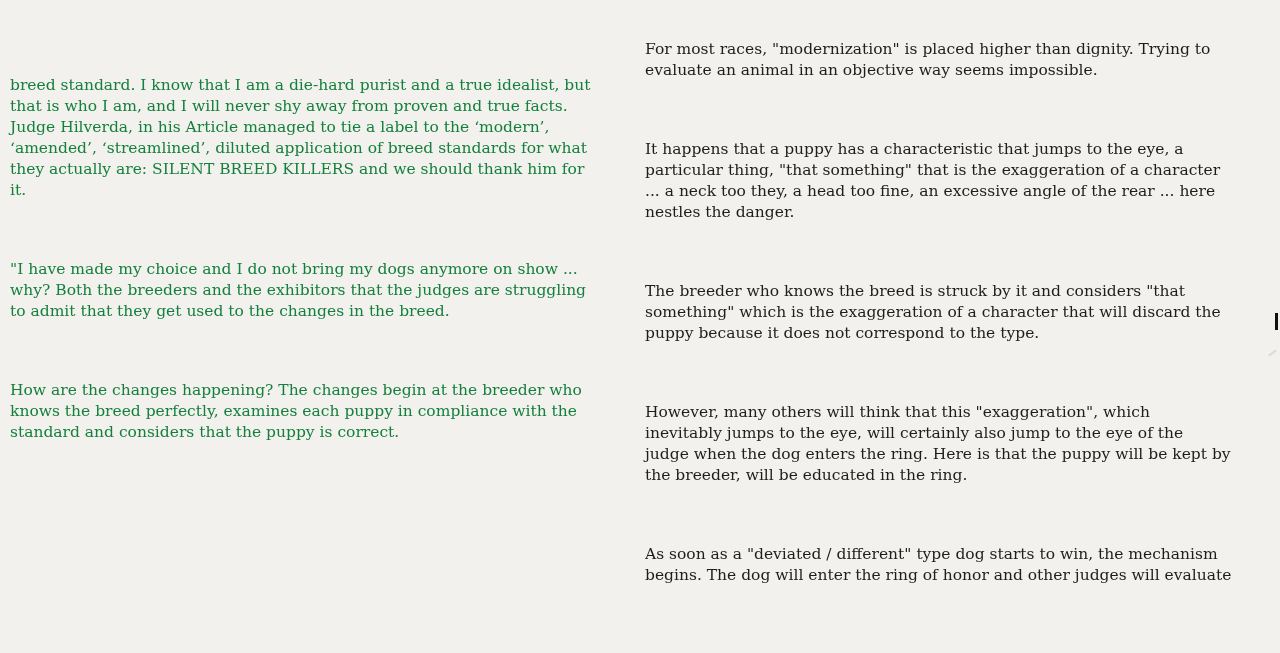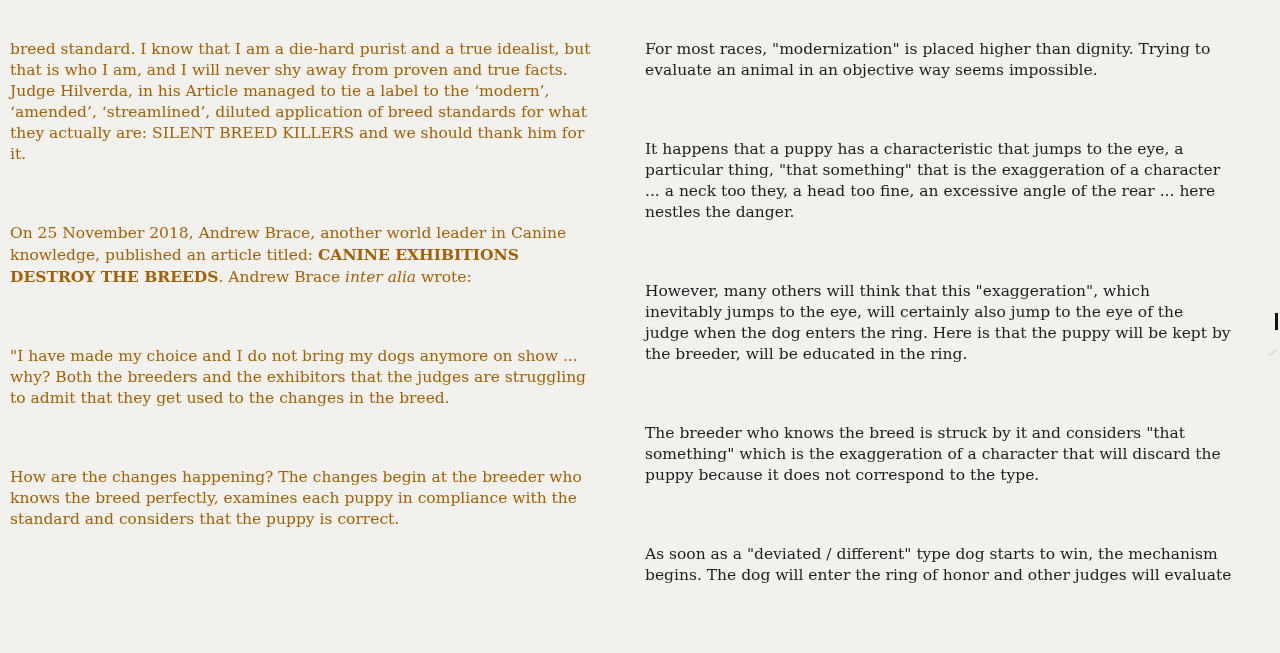--- a/index.html
+++ b/index.html
@@ -42,38 +42,36 @@
     width: 9px;
     height: 2px;
     transform: rotate(-35deg);
     opacity: 0.9;
   }
 </style>
 </head>
 <body style="background: rgb(242, 241, 237);">
 
 <main class="page">
-  <section class="col col-left" style="color: #a16207;"><p class="para"><span>breed standard. I know that I am a die-hard purist and a true idealist, but
+  <section class="col col-left" style="color: #15803d; margin-top: 36px;"><p class="para"><span>breed standard. I know that I am a die-hard purist and a true idealist, but
 that is who I am, and I will never shy away from proven and true facts.
 Judge Hilverda, in his Article managed to tie a label to the ‘modern’,
 ‘amended’, ‘streamlined’, diluted application of breed standards for what
 they actually are: SILENT BREED KILLERS and we should thank him for
-it.</span></p><p class="para"><span>On 25 November 2018, Andrew Brace, another world leader in Canine
-knowledge, published an article titled: </span><span class="seg-b">CANINE EXHIBITIONS
-DESTROY THE BREEDS</span><span>. Andrew Brace </span><span class="seg-i">inter alia</span><span> wrote:</span></p><p class="para"><span>"I have made my choice and I do not bring my dogs anymore on show ...
+it.</span></p><p class="para"><span>"I have made my choice and I do not bring my dogs anymore on show ...
 why? Both the breeders and the exhibitors that the judges are struggling
 to admit that they get used to the changes in the breed.</span></p><p class="para"><span>How are the changes happening? The changes begin at the breeder who
 knows the breed perfectly, examines each puppy in compliance with the
 standard and considers that the puppy is correct.</span></p></section>
   <section class="col col-right" style="color: rgb(30, 30, 30);"><p class="para"><span>For most races, "modernization" is placed higher than dignity. Trying to
 evaluate an animal in an objective way seems impossible.</span></p><p class="para"><span>It happens that a puppy has a characteristic that jumps to the eye, a
 particular thing, "that something" that is the exaggeration of a character
 ... a neck too they, a head too fine, an excessive angle of the rear ... here
-nestles the danger.</span></p><p class="para"><span>However, many others will think that this "exaggeration", which
+nestles the danger.</span></p><p class="para"><span>The breeder who knows the breed is struck by it and considers "that
+something" which is the exaggeration of a character that will discard the
+puppy because it does not correspond to the type.</span></p><p class="para"><span>However, many others will think that this "exaggeration", which
 inevitably jumps to the eye, will certainly also jump to the eye of the
 judge when the dog enters the ring. Here is that the puppy will be kept by
-the breeder, will be educated in the ring.</span></p><p class="para"><span>The breeder who knows the breed is struck by it and considers "that
-something" which is the exaggeration of a character that will discard the
-puppy because it does not correspond to the type.</span></p><p class="para"><span>As soon as a "deviated / different" type dog starts to win, the mechanism
+the breeder, will be educated in the ring.</span></p><p class="para"><span>As soon as a "deviated / different" type dog starts to win, the mechanism
 begins. The dog will enter the ring of honor and other judges will evaluate</span></p></section>
   <div class="caret" style="background: rgb(17, 17, 17);"></div>
   <div class="faint-mark" style="background: rgb(217, 215, 210);"></div>
 </main>
 
 </body></html>

